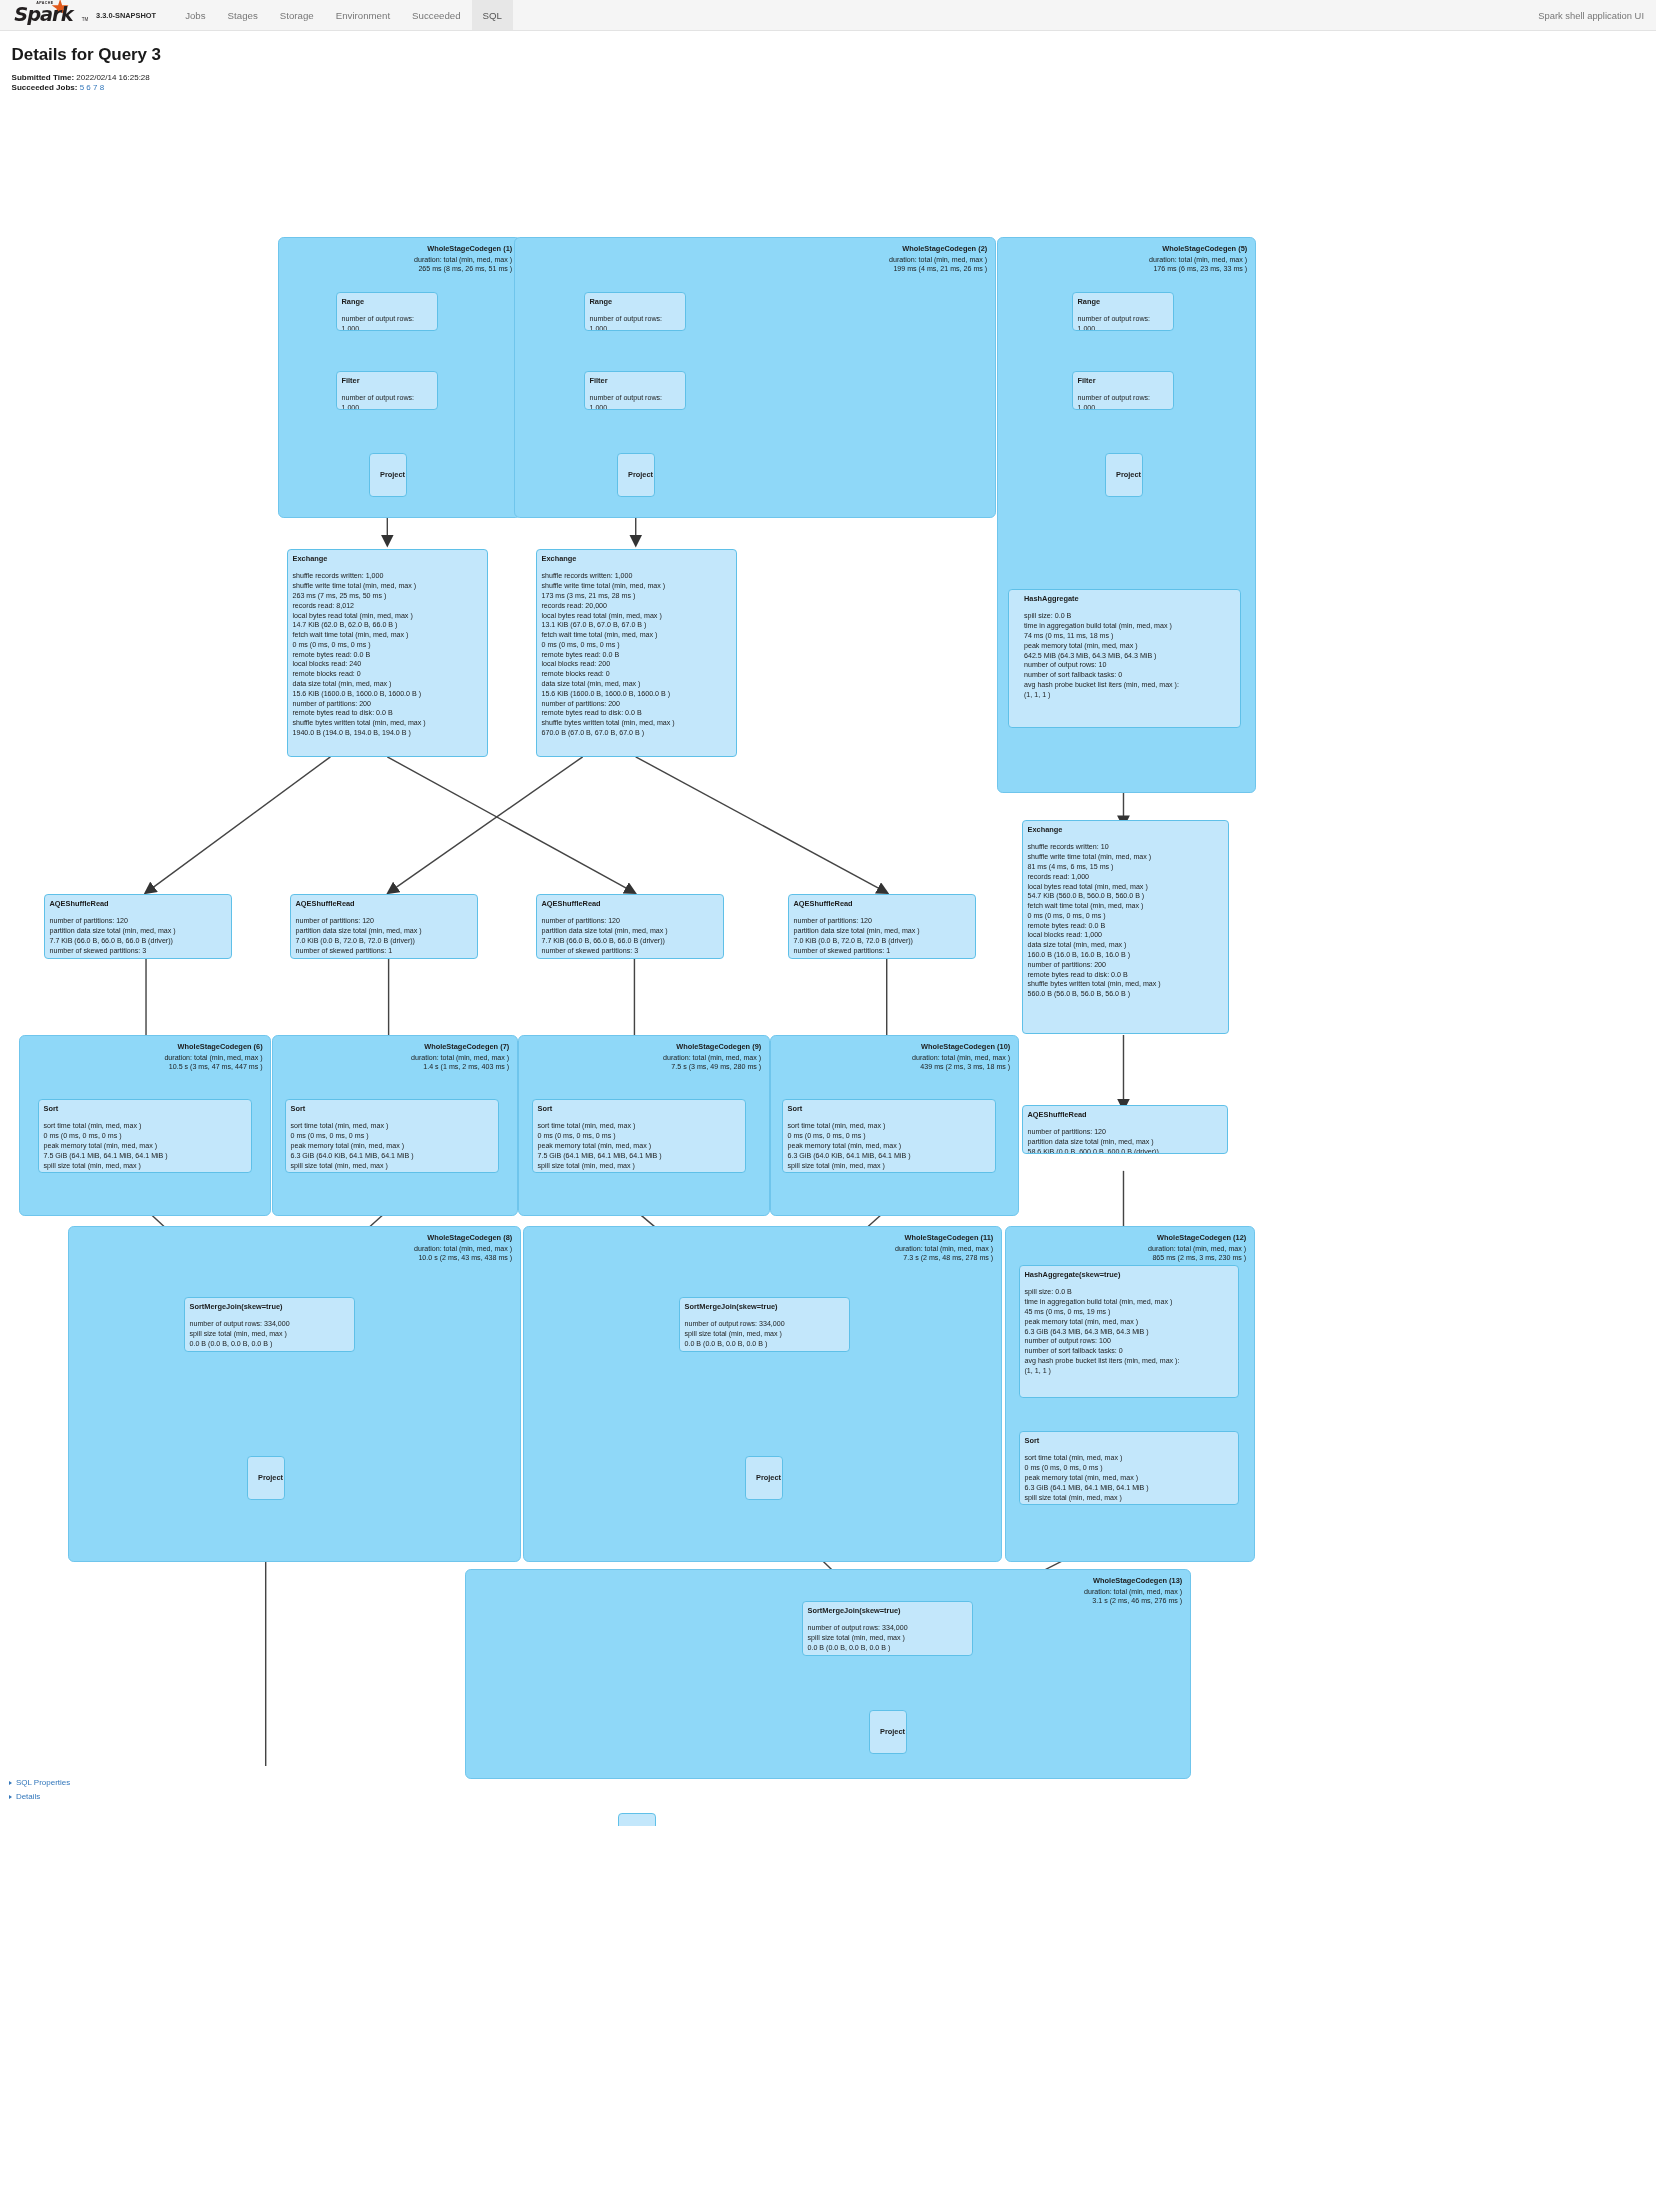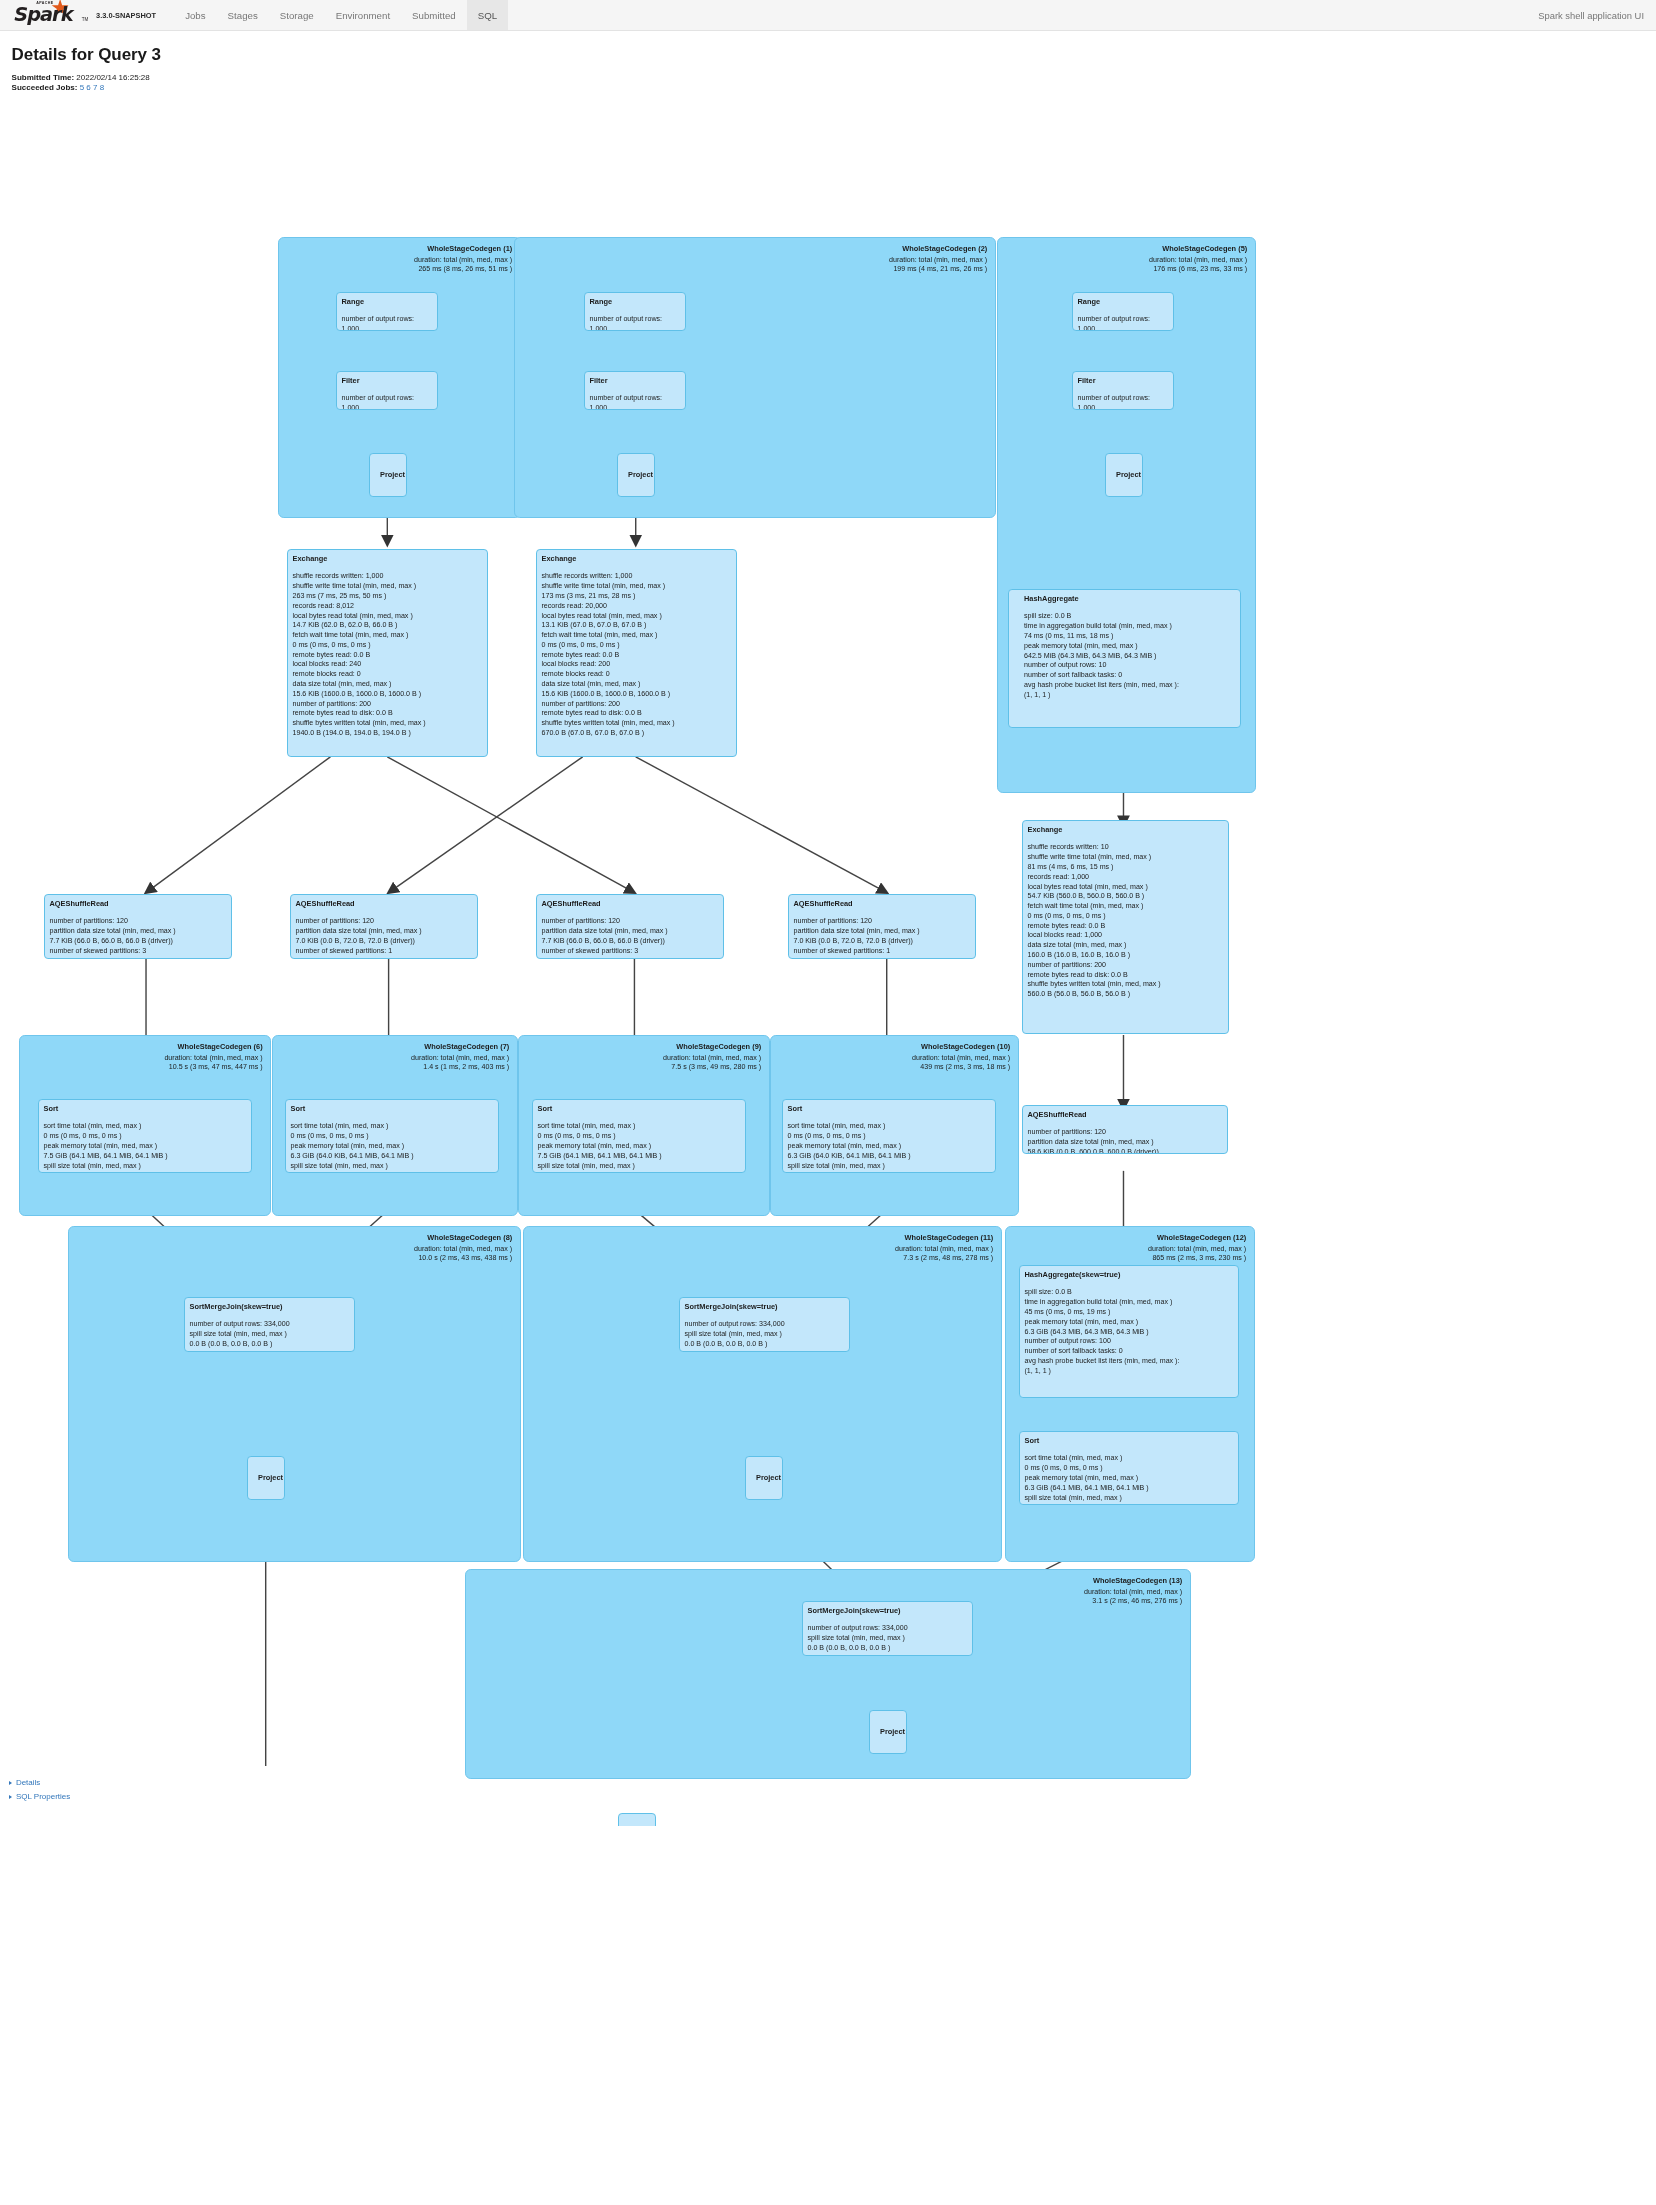--- a/index.html
+++ b/index.html
@@ -158,21 +158,21 @@
       <span class="wordmark">Spark</span>
       <span class="tm">TM</span>
     </div>
     <span class="version">3.3.0-SNAPSHOT</span>
   </div>
   <div class="navlinks">
     <a>Jobs</a>
     <a>Stages</a>
     <a>Storage</a>
     <a>Environment</a>
-    <a>Submitted</a>
+    <a>Succeeded</a>
     <a class="active">SQL</a>
   </div>
   <div class="appname">Spark shell application UI</div>
 </div>
 
 <div class="page-head">
   <h1 class="title">Details for Query 3</h1>
   <div class="meta-line">
     <b>Submitted Time:</b>
     <span>2022/02/14 16:25:28</span>
@@ -586,20 +586,20 @@
 number of output rows: 668,000
 number of dynamic part: 0
 written output: 102.5 KiB</span>
   </div>
 
 </div>
 
 <div class="expanders">
   <div class="expander">
     <span class="caret"></span>
-    <span>Details</span>
+    <span>SQL Properties</span>
   </div>
   <div class="expander">
     <span class="caret"></span>
-    <span>SQL Properties</span>
+    <span>Details</span>
   </div>
 </div>
 
 
 </body></html>

